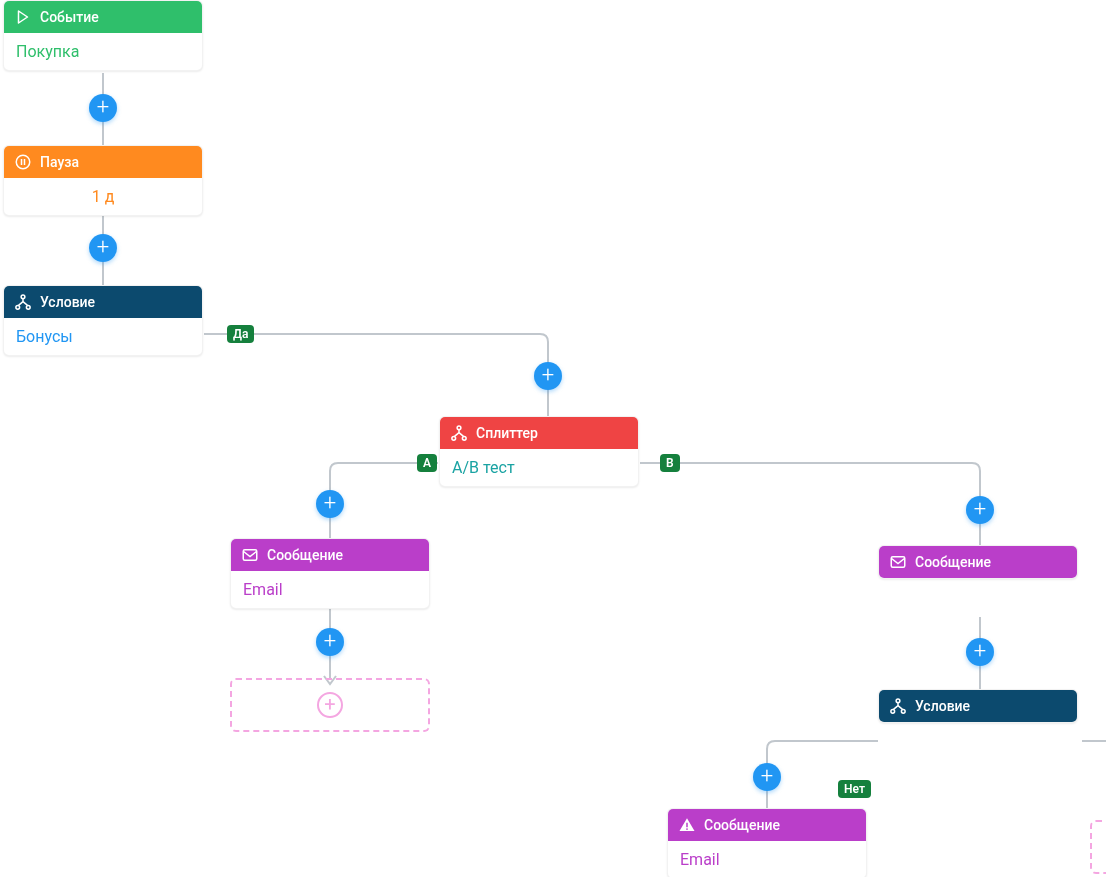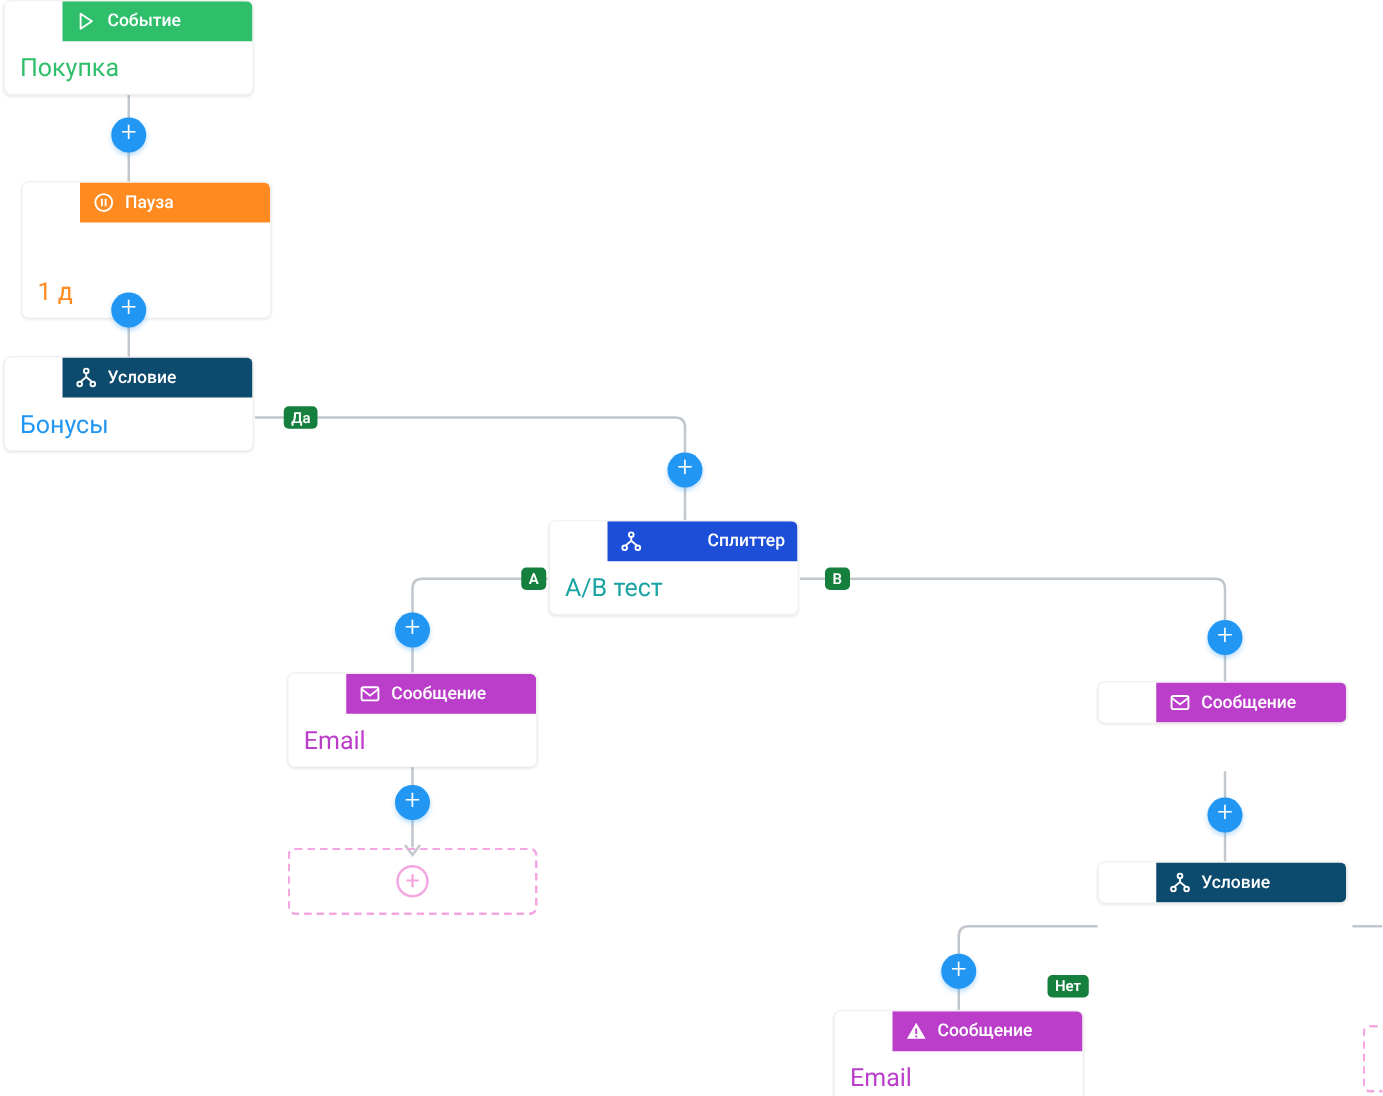--- a/index.html
+++ b/index.html
@@ -26,36 +26,35 @@
     cursor: pointer;
   }
   .node .hdr {
     display: flex;
     align-items: center;
     gap: 8px;
     padding: 7px 10px;
     color: #fff;
     font-size: 14px;
     font-weight: 500;
-    margin-left: 46px;
   }
   .node .body {
     padding: 9px 12px;
-    font-size: 20px;
+    font-size: 16px;
   }
   .icon { width: 18px; height: 18px; flex: none; display:inline-flex; align-items:center; justify-content:center; }
   .icon svg { width: 18px; height: 18px; display:block; }
 
   .c-event .hdr { background: #2fbf6b; }
   .c-event .body { color: #2fbf6b; }
   .c-pause .hdr { background: #ff8a1f; }
-  .c-pause .body { color: #ff8a1f; margin-top: 34px; }
+  .c-pause .body { color: #ff8a1f; }
   .c-cond  .hdr { background: #0c4a6e; }
   .c-cond  .body { color: #2196f3; }
-  .c-split .hdr { background: #1d4ed8; justify-content: space-between; }
+  .c-split .hdr { background: #ef4444; }
   .c-split .body { color: #1aa3a3; }
   .c-msg   .hdr { background: #ba3ec9; }
   .c-msg   .body { color: #ba3ec9; }
   .c-alert .hdr { background: #ba3ec9; }
   .c-alert .body { color: #ba3ec9; }
 
   .plus-btn {
     position: absolute;
     width: 28px; height: 28px;
     background: #2196f3;
@@ -132,21 +131,21 @@
             <path d="M6 4l12 8-12 8z" fill="none" stroke="#fff" stroke-width="2" stroke-linejoin="round"></path>
           </svg>
       </span>
       <span>Событие</span>
     </div>
     <div class="body">Покупка</div>
   </div>
 
   <div class="plus-btn" style="left:89px; top:94px;"></div>
 
-  <div class="node c-pause" style="left:17px; top:145px;">
+  <div class="node c-pause" style="left:3px; top:145px;text-align:center;">
     <div class="hdr">
       <span class="icon">
         <svg viewBox="0 0 24 24">
             <circle cx="12" cy="12" r="9" fill="none" stroke="#fff" stroke-width="2"></circle>
             <rect x="9" y="8" width="2" height="8" fill="#fff"></rect>
             <rect x="13" y="8" width="2" height="8" fill="#fff"></rect>
           </svg>
       </span>
       <span>Пауза</span>
     </div>

